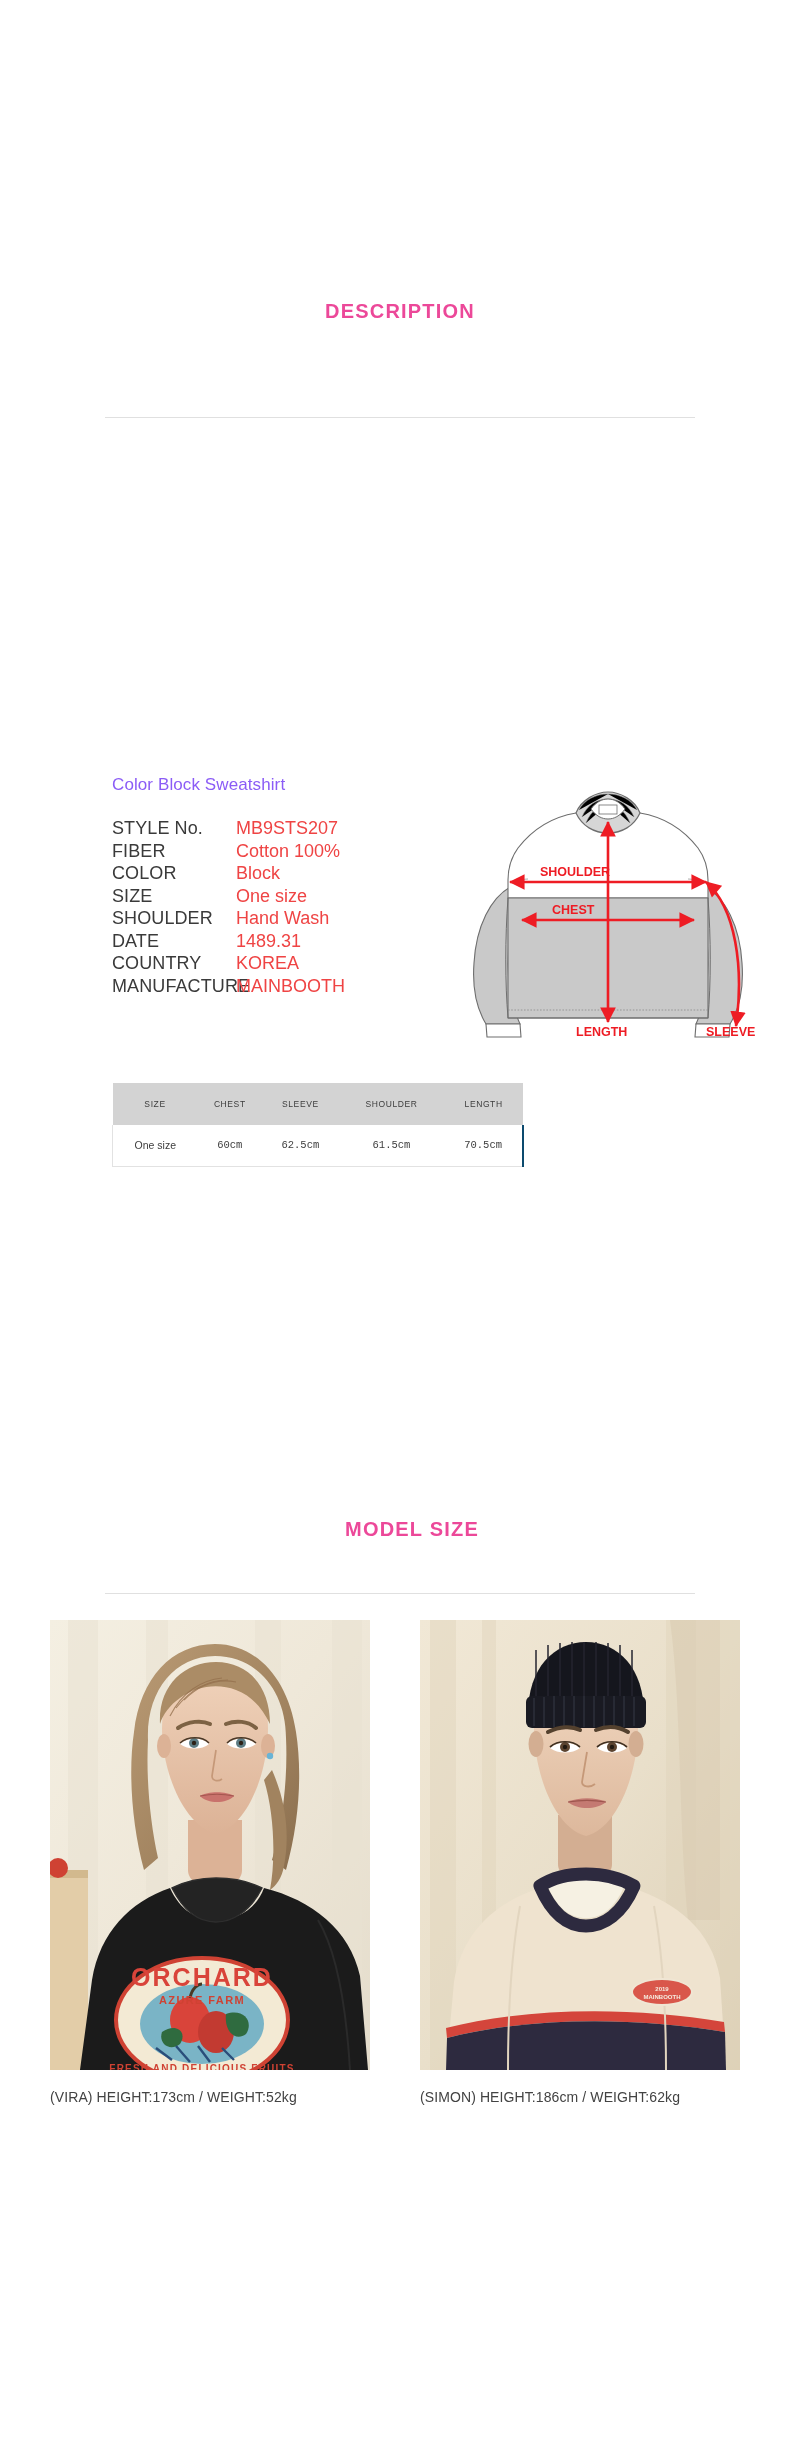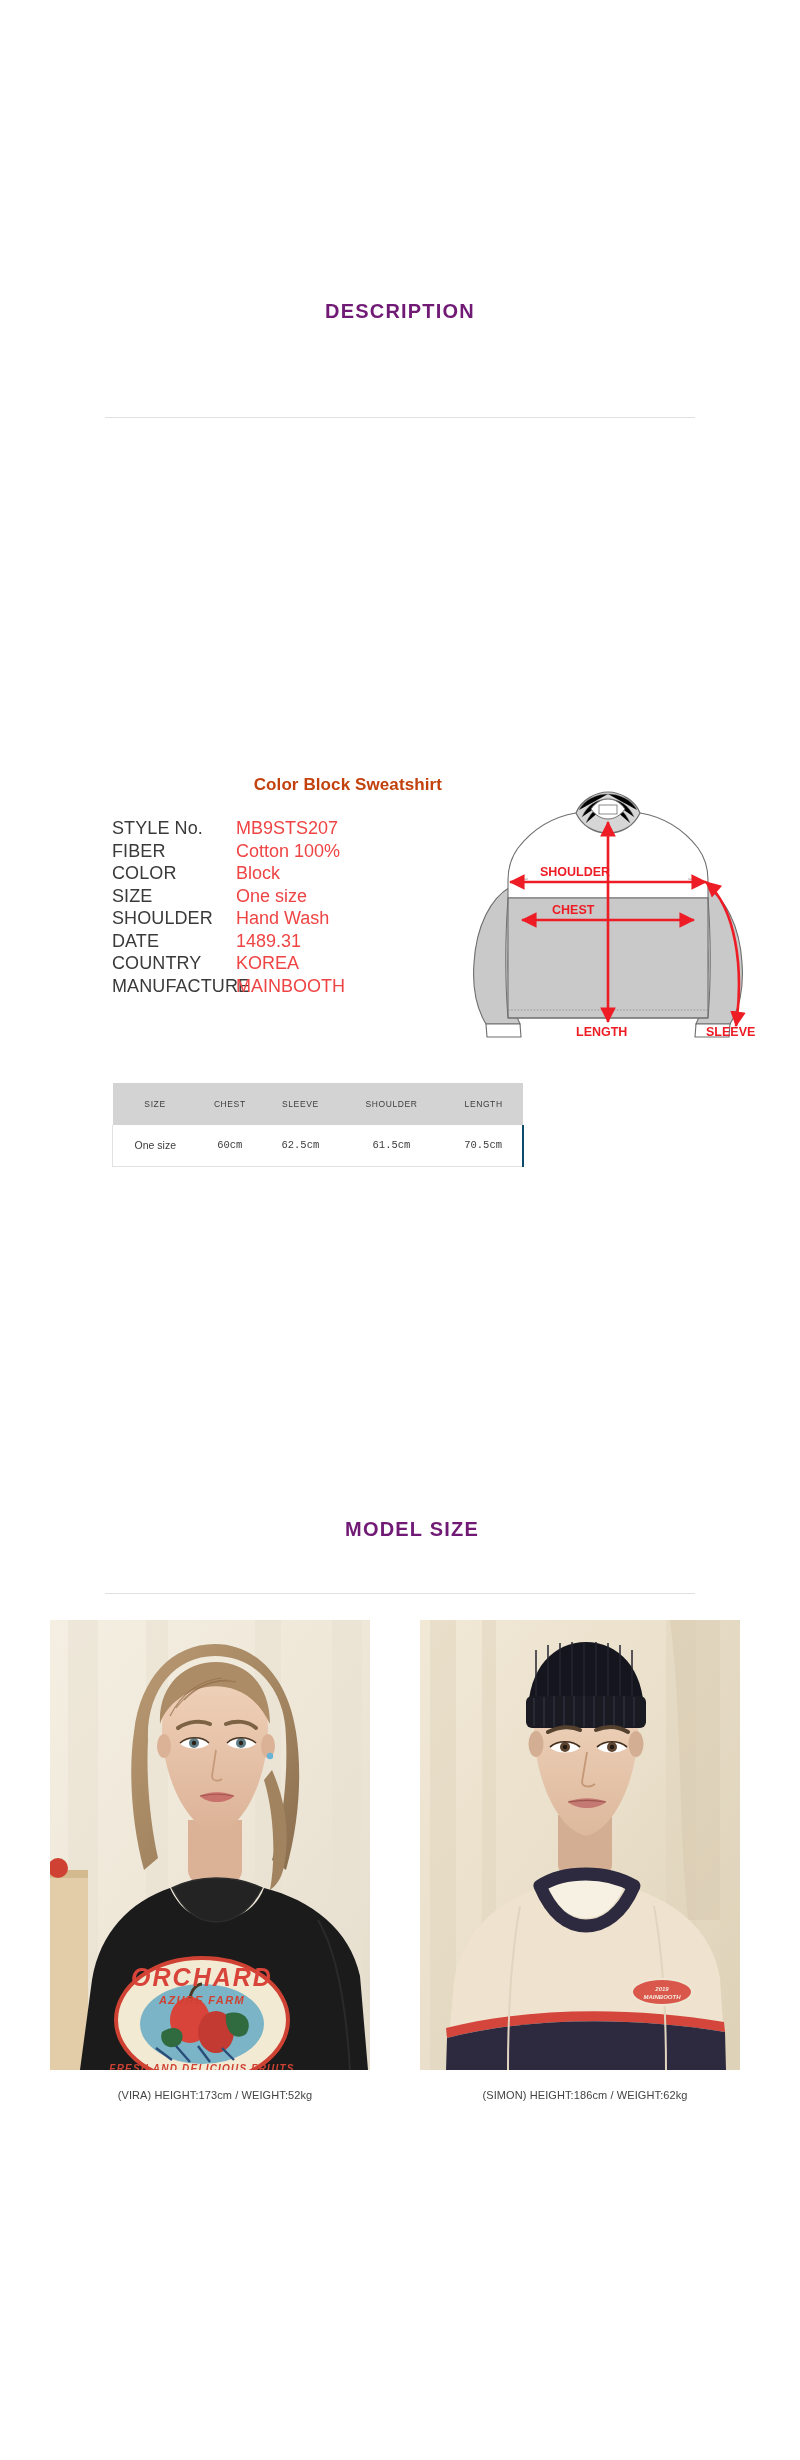--- a/index.html
+++ b/index.html
@@ -10,21 +10,21 @@
     color: #333333;
   }
   body { width: 800px; height: 2460px; position: relative; overflow: hidden; }
 
   
   .section-title {
     text-align: center;
     font-size: 20px;
     font-weight: bold;
     letter-spacing: 1.2px;
-    color: #701a75;
+    color: #ec4899;
   }
   .hr {
     height: 1px;
     background: #e0e0e0;
     width: 590px;
     margin: 0 auto;
   }
 
   
   #description-heading { position: absolute; top: 300px; left: 0; width: 800px; }
@@ -32,25 +32,24 @@
 
   
   #product-info {
     position: absolute;
     top: 775px;
     left: 112px;
     width: 330px;
   }
   #product-title {
     font-size: 17px;
-    font-weight: bold;
-    color: #c2410c;
+    font-weight: normal;
+    color: #8b5cf6;
     letter-spacing: 0.1px;
     margin-bottom: 22px;
-    text-align: right;
   }
   .spec-row {
     display: flex;
     font-size: 18px;
     line-height: 22.5px;
     color: #3a3a3a;
   }
   .spec-label { width: 124px; flex: none; letter-spacing: 0.1px; }
   .spec-value { color: #ef4444; }
 
@@ -110,25 +109,24 @@
     width: 700px;
     display: flex;
     justify-content: space-between;
   }
   .model-card { width: 330px; }
   .model-photo {
     width: 320px;
     height: 450px;
     overflow: hidden;
     position: relative;
-    font-style: italic;
   }
   .model-caption {
-    text-align: center;
-    font-size: 11px;
+    text-align: left;
+    font-size: 14px;
     color: #434343;
     margin-top: 19px;
     letter-spacing: 0.1px;
   }
   .photo-svg { display: block; width: 330px; height: 450px; }
 </style>
 </head>
 <body>
 
 <div id="description-heading" class="section-title">DESCRIPTION</div>

